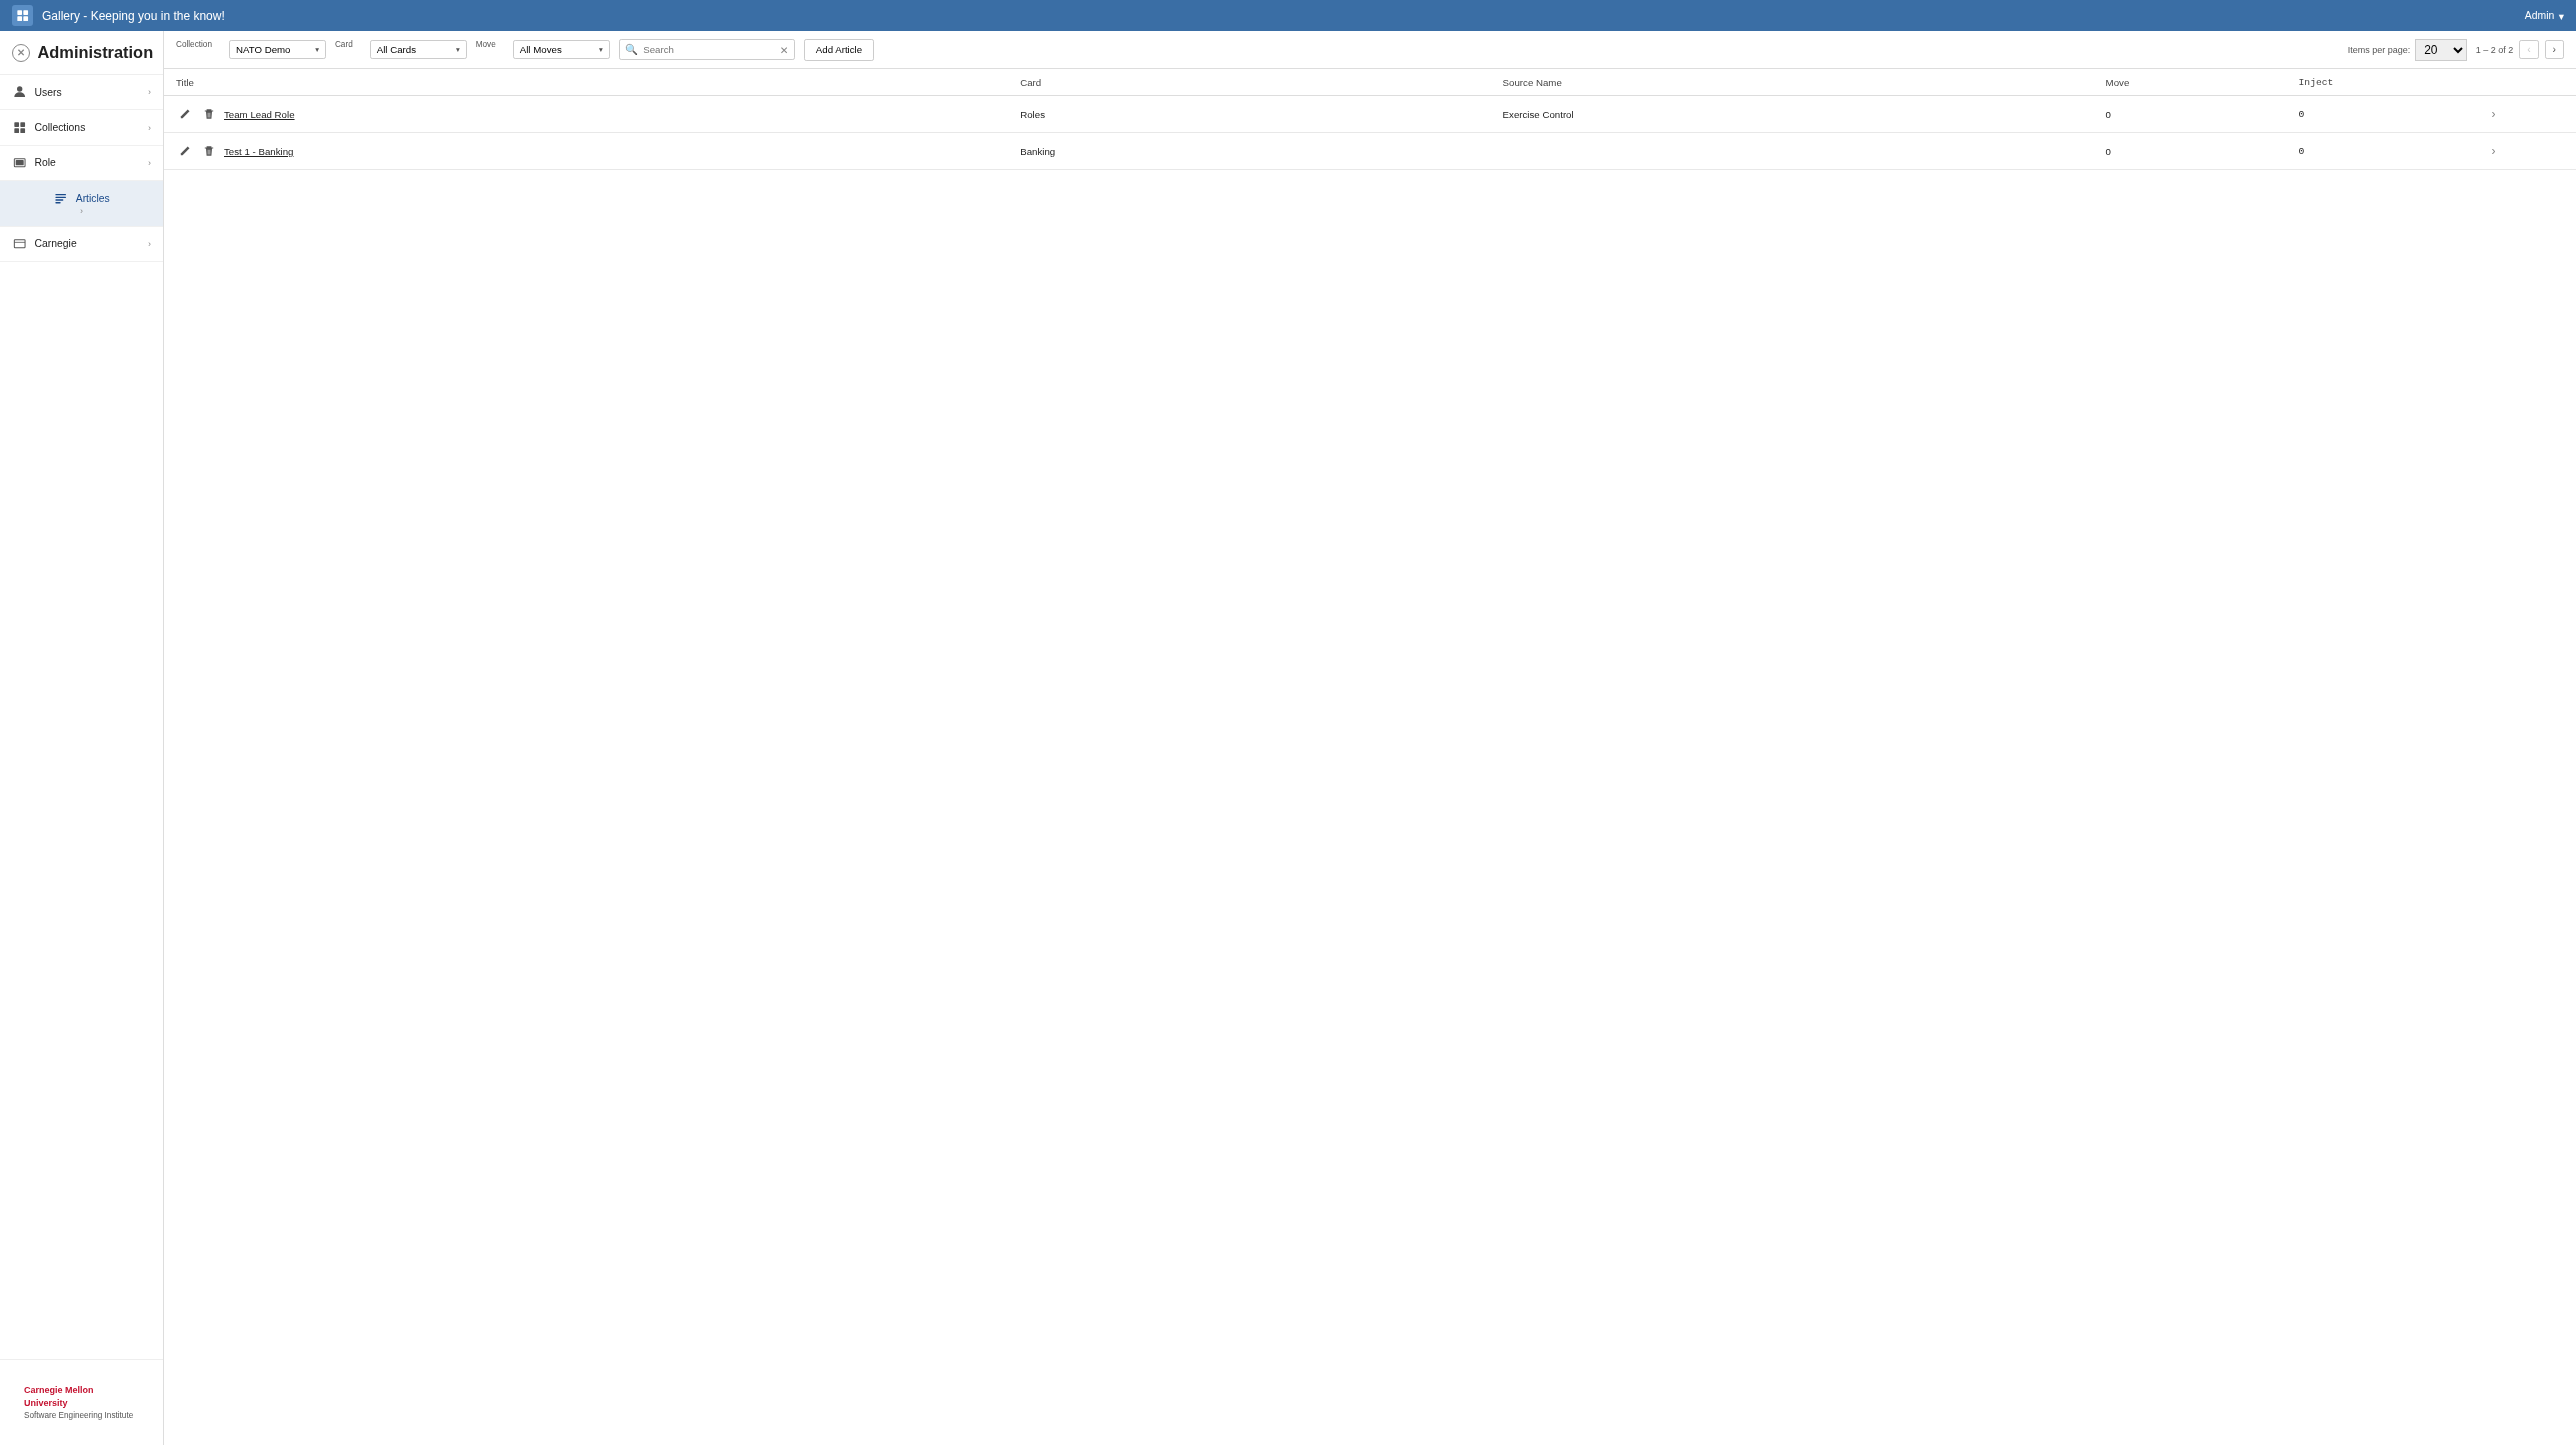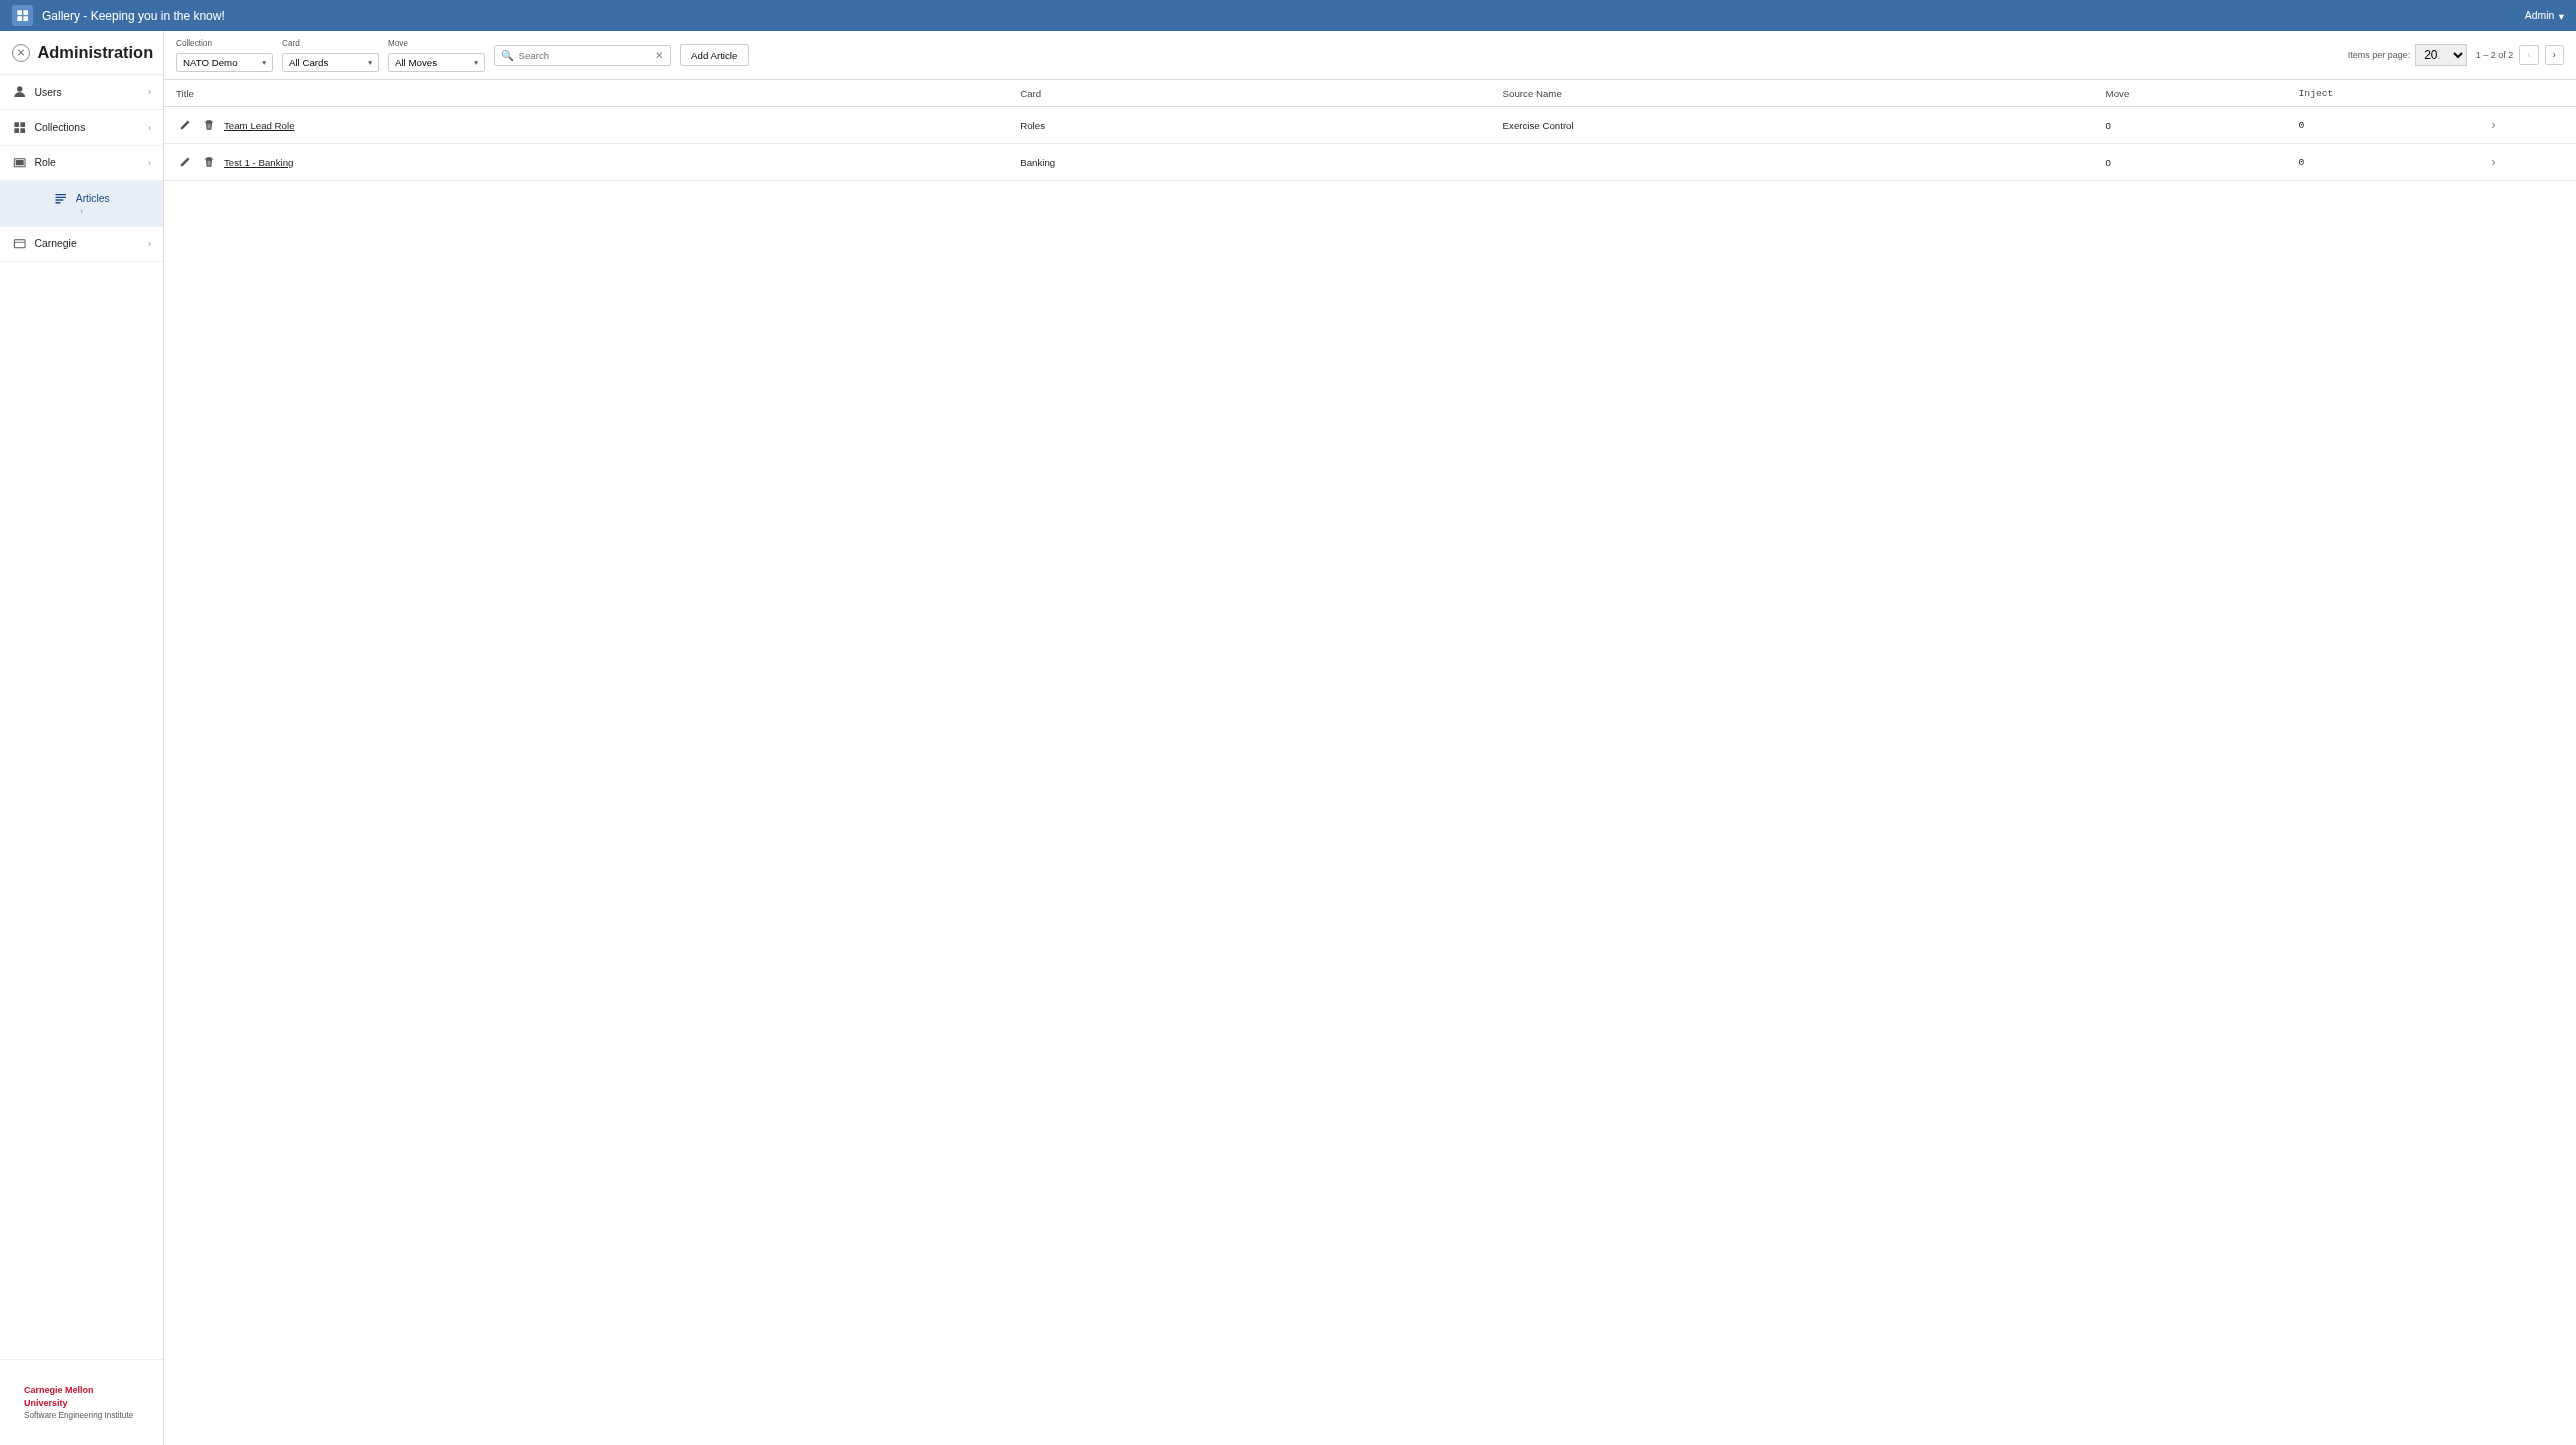--- a/index.html
+++ b/index.html
@@ -151,22 +151,22 @@
       border-bottom: 0.7px solid #ddd;
       padding: 7.5px 12px;
       display: flex;
       align-items: center;
       gap: 9px;
       flex-shrink: 0;
       flex-wrap: wrap;
     }
     .filter-group {
       display: flex;
-      flex-direction: column;
-      gap: 5px;
+      flex-direction: row;
+      gap: 17px;
     }
     .filter-label {
       font-size: 8.2px;
       color: #555;
     }
     .filter-select {
       display: flex;
       align-items: center;
       border: 0.7px solid #ccc;
       border-radius: 2.2px;

